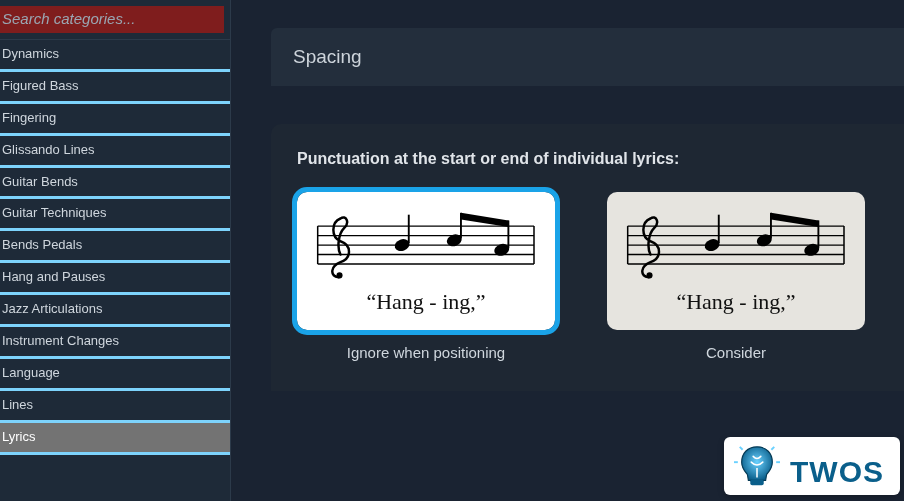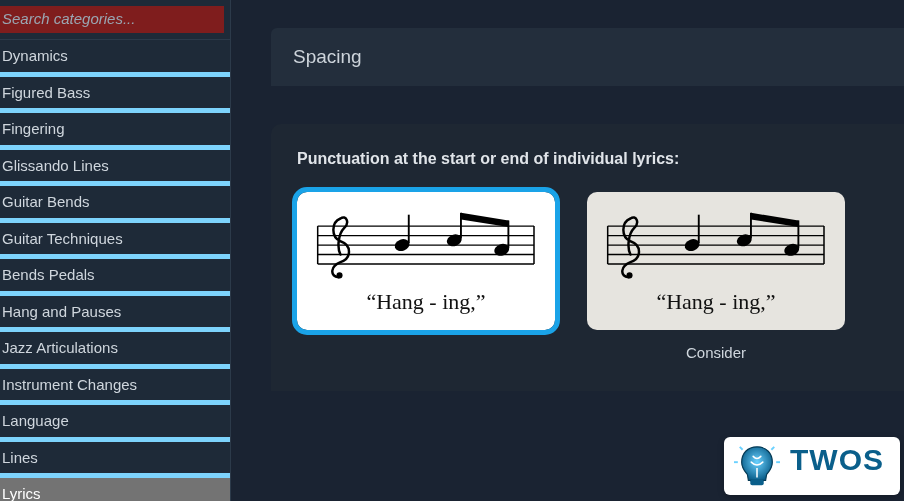--- a/index.html
+++ b/index.html
@@ -31,22 +31,22 @@
     color: #9aa6b2;
     font-size: 15px;
     padding: 4px 6px 6px 2px;
     font-style: italic;
   }
   .search-input::placeholder { color: #9aa6b2; font-style: italic; }
   .cat-list { overflow-y: auto; flex: 1; }
   .cat-item {
     padding: 6px 2px 6px 2px;
     color: #cfd6dd;
-    font-size: 15px;
-    border-bottom: 5px solid #7dd3fc;
+    font-size: 13px;
+    border-bottom: 3px solid #7dd3fc;
     cursor: pointer;
     line-height: 1.3;
   }
   .cat-item.selected {
     background: #737373;
     color: #fff;
   }
   .main {
     flex: 1;
     background: #1a2332;
@@ -70,21 +70,21 @@
     padding: 26px 26px 30px 26px;
   }
   .panel-label {
     color: #e0e4e9;
     font-size: 16px;
     font-weight: 600;
     margin-bottom: 24px;
   }
   .options-row {
     display: flex;
-    gap: 32px;
+    gap: 52px;
   }
   .option-card {
     display: flex;
     flex-direction: column;
     align-items: center;
   }
   .option-tile {
     width: 258px;
     height: 138px;
     background: #e6e4df;
@@ -112,21 +112,21 @@
     font-size: 22px;
     color: #111;
     margin-top: 2px;
   }
   
   .badge {
     position: absolute;
     right: 4px;
     bottom: 6px;
     display: flex;
-    align-items: flex-start;
+    align-items: flex-end;
     background: #fff;
     border-radius: 6px;
     padding: 6px 16px 6px 10px;
     box-shadow: 0 2px 6px rgba(0,0,0,0.25);
     gap: 10px;
   }
   .badge-text {
     color: #0a5f8b;
     font-weight: 800;
     font-size: 30px;
@@ -186,20 +186,21 @@
                   <ellipse cx="95" cy="38" rx="8" ry="6" fill="#000" transform="rotate(-20 95 38)"></ellipse>
                   <line x1="102" x2="102" y1="36" y2="6" stroke="#000" stroke-width="2"></line>
                   <ellipse cx="150" cy="33" rx="8" ry="6" fill="#000" transform="rotate(-20 150 33)"></ellipse>
                   <ellipse cx="200" cy="43" rx="8" ry="6" fill="#000" transform="rotate(-20 200 43)"></ellipse>
                   <line x1="157" x2="157" y1="31" y2="4" stroke="#000" stroke-width="2"></line>
                   <line x1="207" x2="207" y1="41" y2="12" stroke="#000" stroke-width="2"></line>
                   <polygon points="157,4 207,12 207,19 157,11" fill="#000"></polygon>
                 </svg></div>
               <div class="lyric-text">“Hang - ing,”</div>
             </div>
+            <div class="option-label">Ignore when positioning</div>
           </div>
           <div class="option-card">
             <div class="option-tile">
               <div><svg viewBox="0 0 240 78" class="staff-svg">
                   <line x1="6" x2="234" y1="18" y2="18" stroke="#000" stroke-width="1.4"></line>
                   <line x1="6" x2="234" y1="28" y2="28" stroke="#000" stroke-width="1.4"></line>
                   <line x1="6" x2="234" y1="38" y2="38" stroke="#000" stroke-width="1.4"></line>
                   <line x1="6" x2="234" y1="48" y2="48" stroke="#000" stroke-width="1.4"></line>
                   <line x1="6" x2="234" y1="58" y2="58" stroke="#000" stroke-width="1.4"></line>
                   <line x1="6" x2="6" y1="18" y2="58" stroke="#000" stroke-width="1.6"></line>

